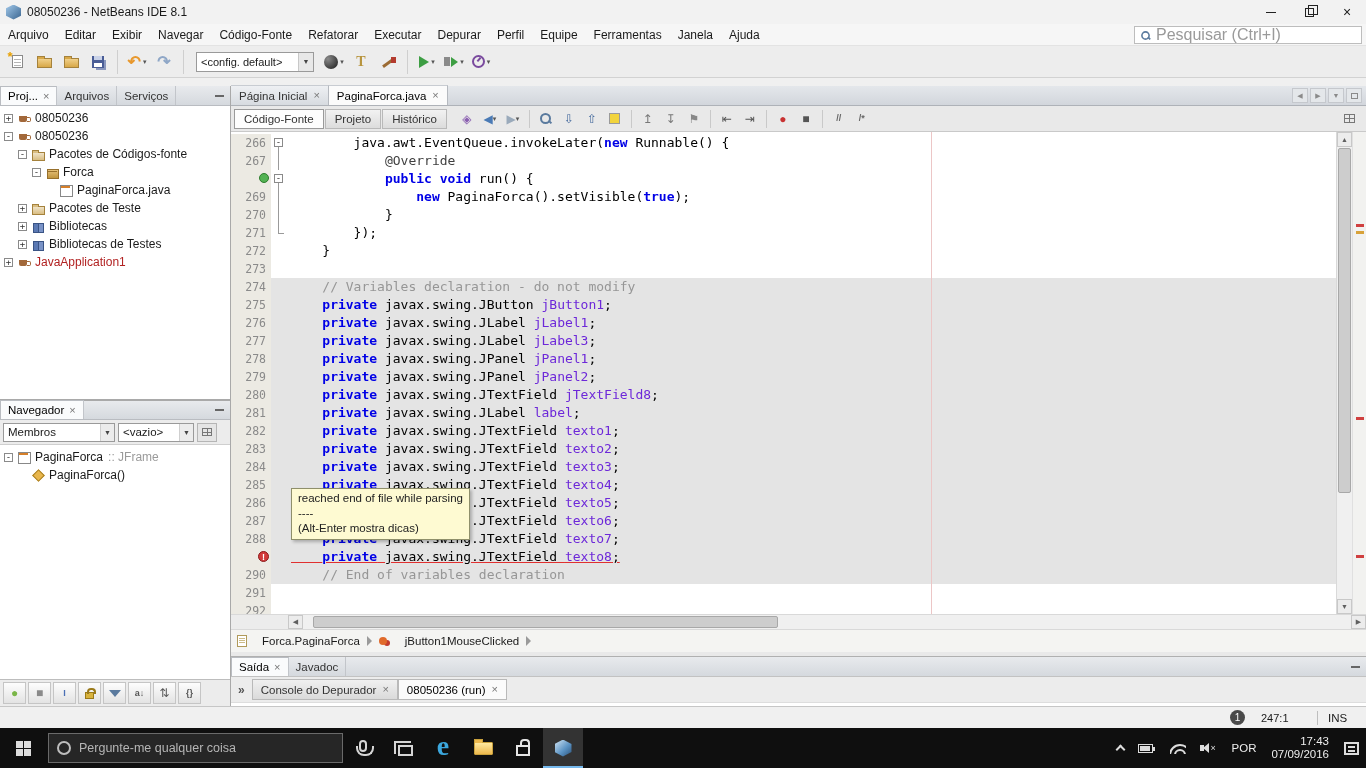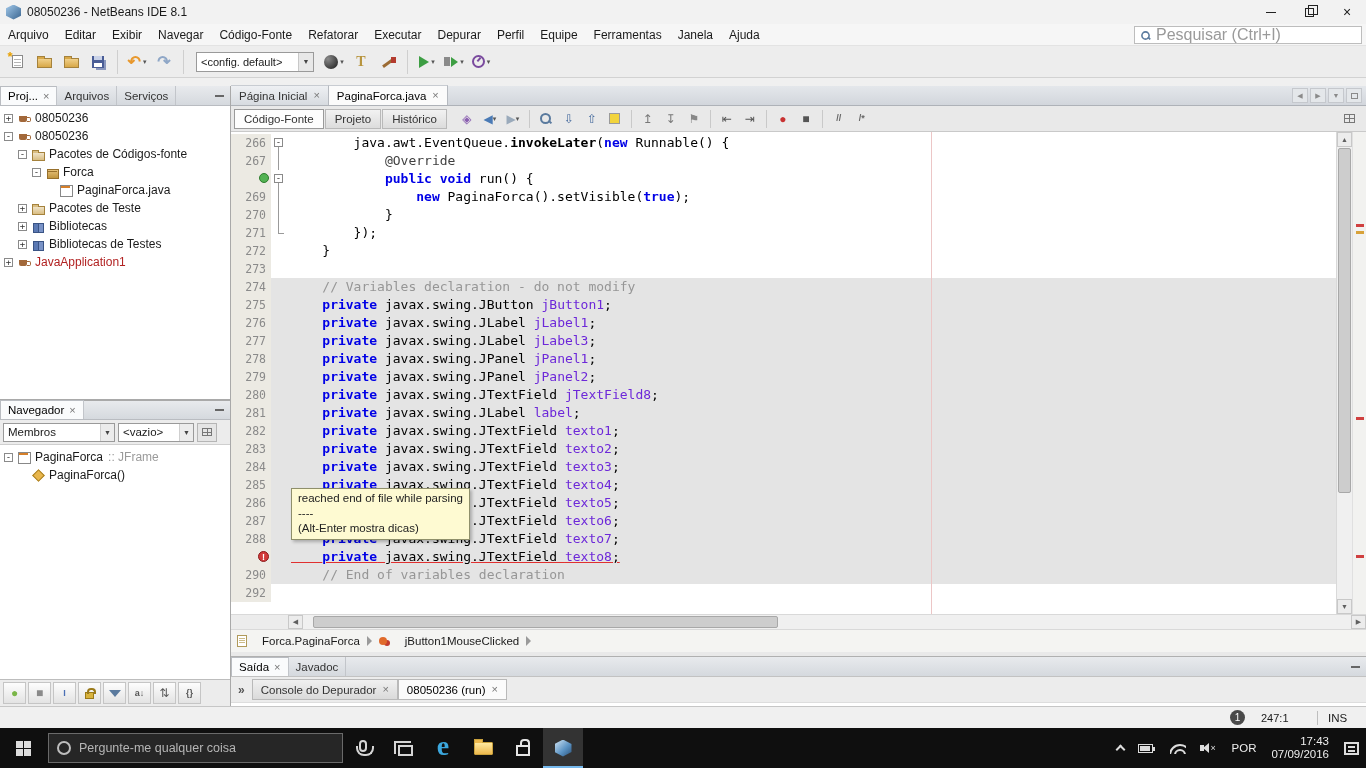--- a/index.html
+++ b/index.html
@@ -128,21 +128,21 @@
   .editor-body {flex:1;display:flex;min-height:0;background:#fff;position:relative}
   .code-pane {flex:1;min-width:0;position:relative;overflow:hidden;padding-top:2px;background:#fff}
   .code-line {display:flex;height:18px;line-height:18px;font-family:"DejaVu Sans Mono",monospace;font-size:13px}
   .gutter {width:40px;flex:none;background:#eceae3;color:#8a8a8a;font-size:11.5px;text-align:right;padding-right:5px;position:relative;font-family:"DejaVu Sans Mono",monospace}
   .foldcol {width:16px;flex:none;position:relative;background:#fff}
   .codetext {flex:1;white-space:pre;padding-left:4px;background:#fff;color:#000;overflow:hidden}
   .code-line.guard .foldcol,.code-line.guard .codetext {background:#e4e4e4}
   .tk-k {color:#0000e6;font-weight:bold}
   .tk-c {color:#969696}
   .tk-f {color:#6d28d9}
-  .tk-m {font-weight:bold}
+  .tk-m {font-weight:normal}
   .tk-a {color:#404040}
   .tk-p {color:#000}
   .u-err {text-decoration:underline;text-decoration-color:#e03030}
   .fold-box {position:absolute;left:3px;top:4px;width:9px;height:9px;background:#fff;border:1px solid #8a8a8a;font-size:9px;line-height:7px;text-align:center;color:#333;z-index:2;font-family:"DejaVu Sans Mono",monospace}
   .fold-vline {position:absolute;left:7px;top:0;bottom:0;width:1px;background:#9a9a9a}
   .vline-below {top:13px}
   .vline-end {bottom:auto;height:10px}
   .fold-hstub {position:absolute;left:7px;top:9px;width:6px;height:1px;background:#9a9a9a}
   .g-override {position:absolute;right:2px;top:3px;width:10px;height:10px;border-radius:50%;background:#53b253;border:1px solid #2e7d2e}
   .g-error {position:absolute;right:2px;top:3px;width:11px;height:11px;border-radius:50%;background:#d23b3b;border:1px solid #8b1a1a;color:#fff;font-size:9px;line-height:10px;text-align:center;font-weight:bold;font-family:"Liberation Sans",sans-serif}
@@ -684,20 +684,25 @@
               </span>
               <span class="foldcol"></span>
               <span class="codetext"><span class="u-err"><span class="tk-p">    </span><span class="tk-k">private</span><span class="tk-p"> javax.swing.JTextField </span><span class="tk-f">texto8</span><span class="tk-p">;</span></span></span>
             </div>
             <div class="code-line guard">
               <span class="gutter">290</span>
               <span class="foldcol"></span>
               <span class="codetext"><span class="tk-p">    </span><span class="tk-c">// End of variables declaration</span></span>
             </div>
             <div class="code-line">
+              <span class="gutter">291</span>
+              <span class="foldcol"></span>
+              <span class="codetext"></span>
+            </div>
+            <div class="code-line">
               <span class="gutter">292</span>
               <span class="foldcol"></span>
               <span class="codetext"></span>
             </div>
           <div class="margin-line"></div>
           <div class="error-tooltip">
             <div>reached end of file while parsing</div>
             <div>----</div>
             <div>(Alt-Enter mostra dicas)</div>
           </div>

